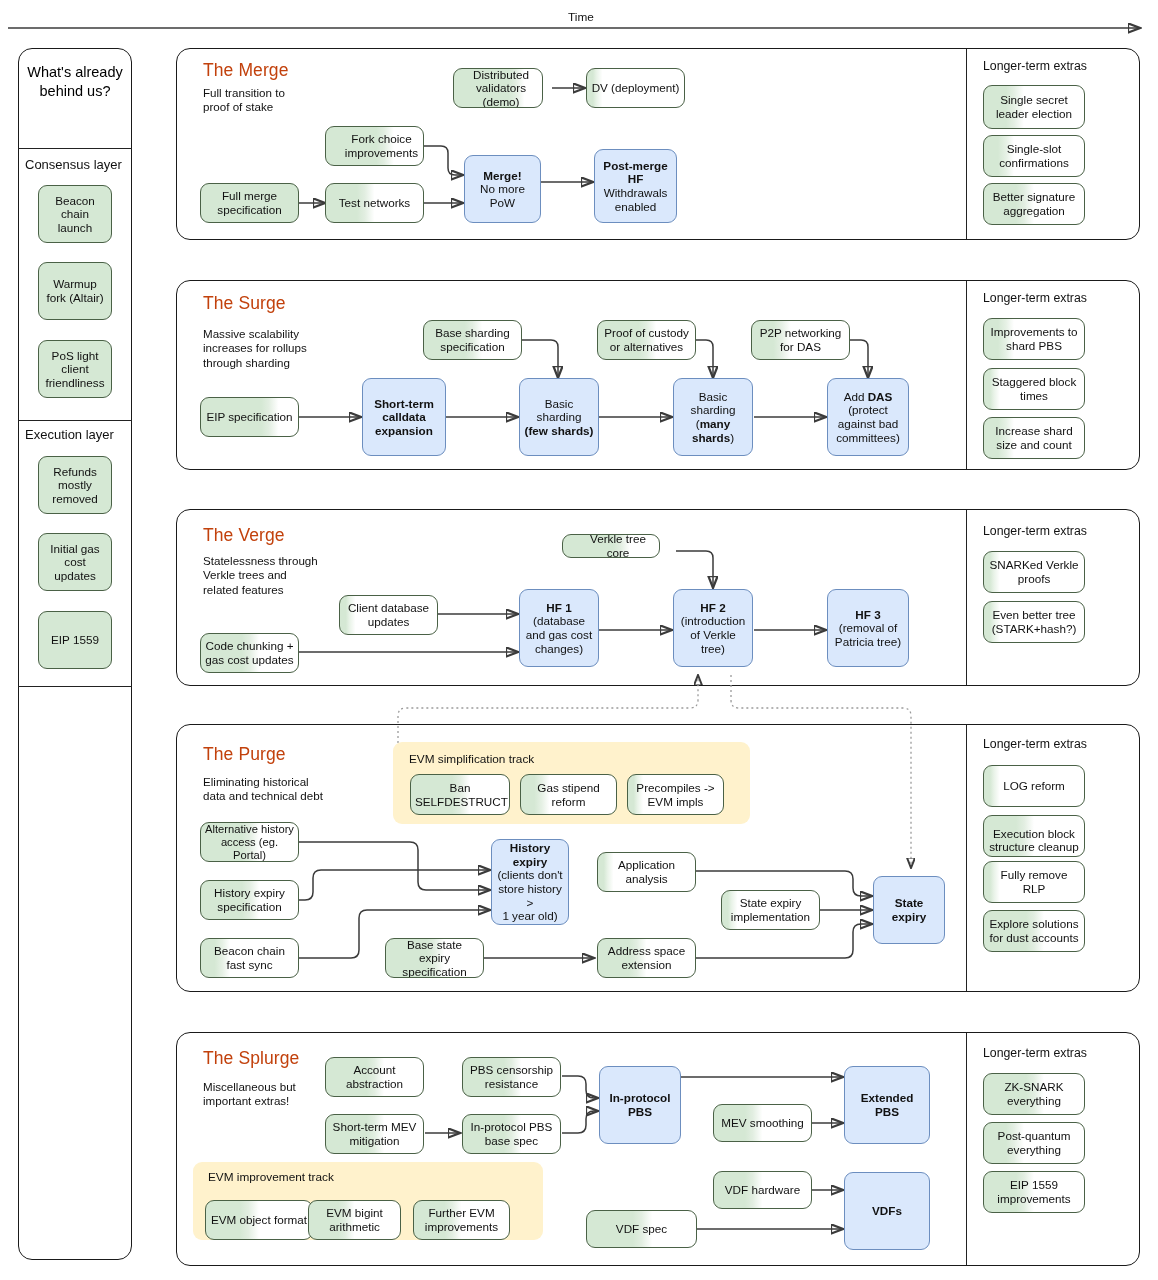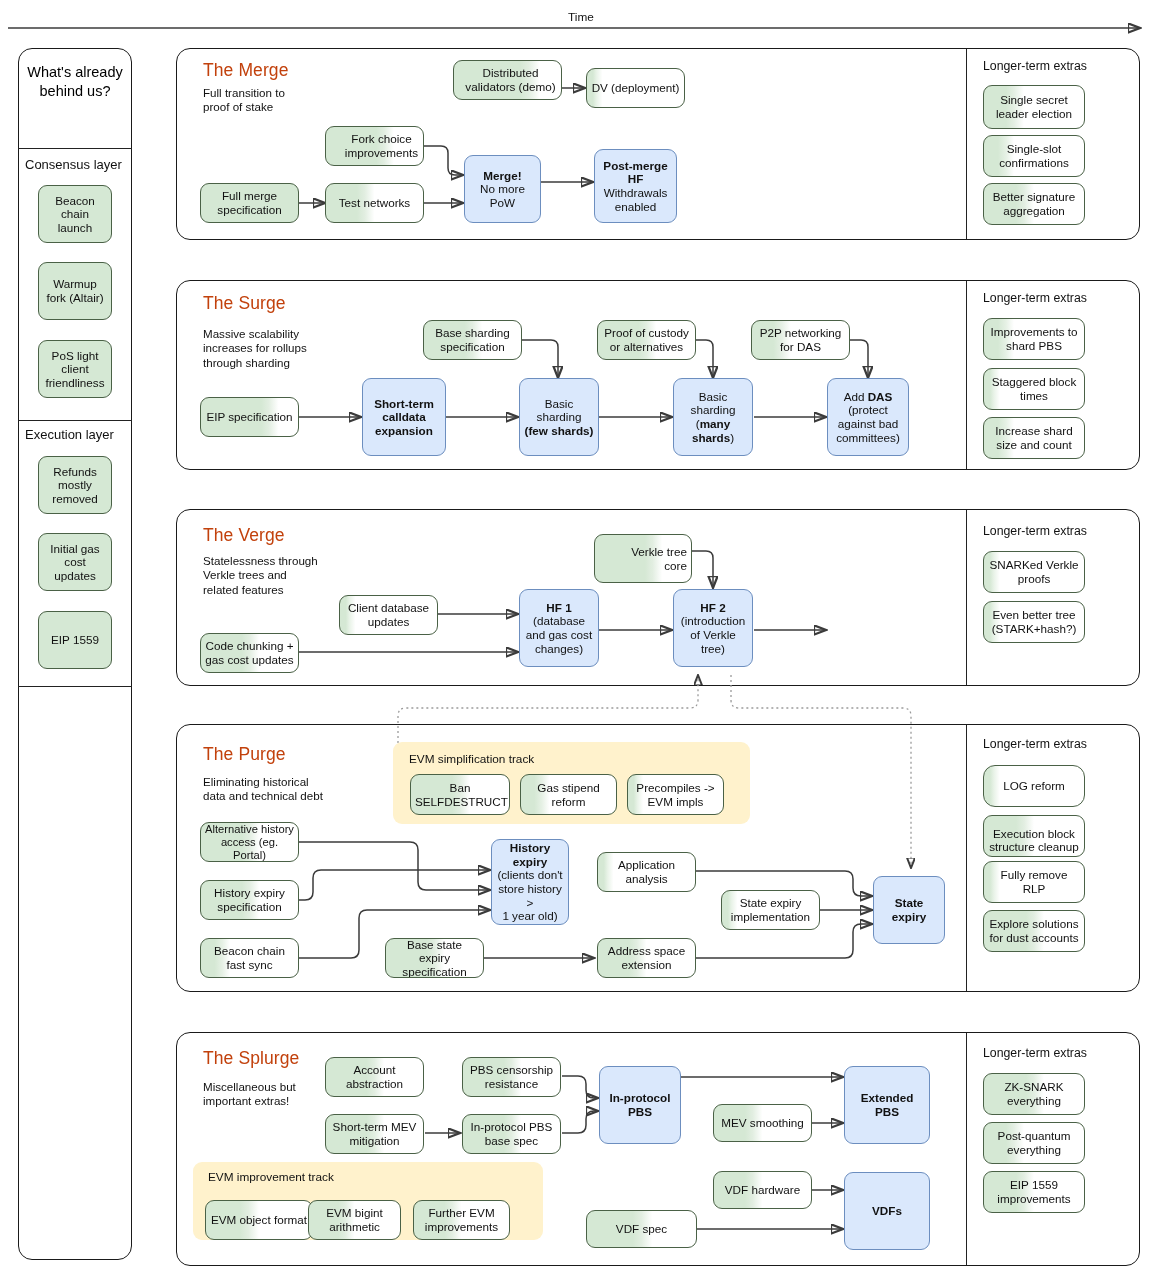--- a/index.html
+++ b/index.html
@@ -244,21 +244,21 @@
   <div class="node p100" style="left:38px; top:611px; width:74px; height:58px;">
     <span>EIP 1559</span>
     </div>
 
   <div class="panel" style="left:176px; top:48px; width:964px; height:192px;"></div>
   <div class="panel-divider" style="left:966px; top:49px; height:190px;"></div>
   <div class="phase-title" style="left:203px; top:60px;">The Merge</div>
   <div class="phase-sub" style="left:203px; top:86px; width:105px;">Full transition to proof of stake</div>
   <div class="extras-title" style="left:983px; top:59px;">Longer-term extras</div>
 
-  <div class="node p70" style="left:453px; top:60px; width:109px; height:40px;padding-left:10px;">
+  <div class="node p70" style="left:453px; top:68px; width:90px; height:40px;padding-left:10px;">
     <span>Distributed validators (demo)</span>
     </div>
   <div class="node p10" style="left:586px; top:68px; width:99px; height:40px;">
     <span>DV (deployment)</span>
     </div>
   <div class="node p60" style="left:325px; top:126px; width:99px; height:40px;">
     <span>Fork choice improvements</span>
     </div>
   <div class="node p100" style="left:200px; top:183px; width:99px; height:40px;">
     <span>Full merge specification</span>
@@ -323,34 +323,37 @@
   <div class="node p20" style="left:983px; top:417px; width:102px; height:42px;">
     <span>Increase shard size and count</span>
     </div>
 
   <div class="panel" style="left:176px; top:509px; width:964px; height:177px;"></div>
   <div class="panel-divider" style="left:966px; top:510px; height:175px;"></div>
   <div class="phase-title" style="left:203px; top:525px;">The Verge</div>
   <div class="phase-sub" style="left:203px; top:554px; width:120px;">Statelessness through Verkle trees and related features</div>
   <div class="extras-title" style="left:983px; top:524px;">Longer-term extras</div>
 
-  <div class="node p60" style="left:594px; top:534px; width:98px; height:49px;text-align:right;">
+  <div class="node p60" style="left:562px; top:534px; width:98px; height:24px;">
     <span>Verkle tree core</span>
     </div>
   <div class="node p10" style="left:339px; top:595px; width:99px; height:40px;">
     <span>Client database updates</span>
     </div>
   <div class="node p50" style="left:200px; top:633px; width:99px; height:40px;">
     <span>Code chunking + gas cost updates</span>
     </div>
   <div class="node blue" style="left:519px; top:589px; width:80px; height:78px;">
     <span><b>HF 1</b><br>(database<br>and gas cost<br>changes)</span>
     </div>
   <div class="node blue" style="left:673px; top:589px; width:80px; height:78px;">
     <span><b>HF 2</b><br>(introduction<br>of Verkle<br>tree)</span>
+    </div>
+  <div class="node blue" style="left:827px; top:589px; width:82px; height:78px;">
+    <span><b>HF 3</b><br>(removal of<br>Patricia tree)</span>
     </div>
 
   <div class="node p10" style="left:983px; top:551px; width:102px; height:42px;">
     <span>SNARKed Verkle proofs</span>
     </div>
   <div class="node p10" style="left:983px; top:601px; width:102px; height:42px;">
     <span>Even better tree (STARK+hash?)</span>
     </div>
 
   <div class="panel" style="left:176px; top:724px; width:964px; height:268px;"></div>
@@ -393,21 +396,21 @@
   <div class="node p10" style="left:721px; top:890px; width:99px; height:40px;">
     <span>State expiry implementation</span>
     </div>
   <div class="node p40" style="left:597px; top:938px; width:99px; height:40px;">
     <span>Address space extension</span>
     </div>
   <div class="node blue b" style="left:873px; top:876px; width:72px; height:68px;">
     <span>State expiry</span>
     </div>
 
-  <div class="node p10" style="left:983px; top:765px; width:102px; height:42px;border-radius:12px;">
+  <div class="node p10" style="left:983px; top:765px; width:102px; height:42px;">
     <span>LOG reform</span>
     </div>
   <div class="node p40" style="left:983px; top:815px; width:102px; height:42px;align-items:flex-end;">
     <span>Execution block structure cleanup</span>
     </div>
   <div class="node p10" style="left:983px; top:861px; width:102px; height:42px;">
     <span>Fully remove RLP</span>
     </div>
   <div class="node p50" style="left:983px; top:910px; width:102px; height:42px;">
     <span>Explore solutions for dust accounts</span>

